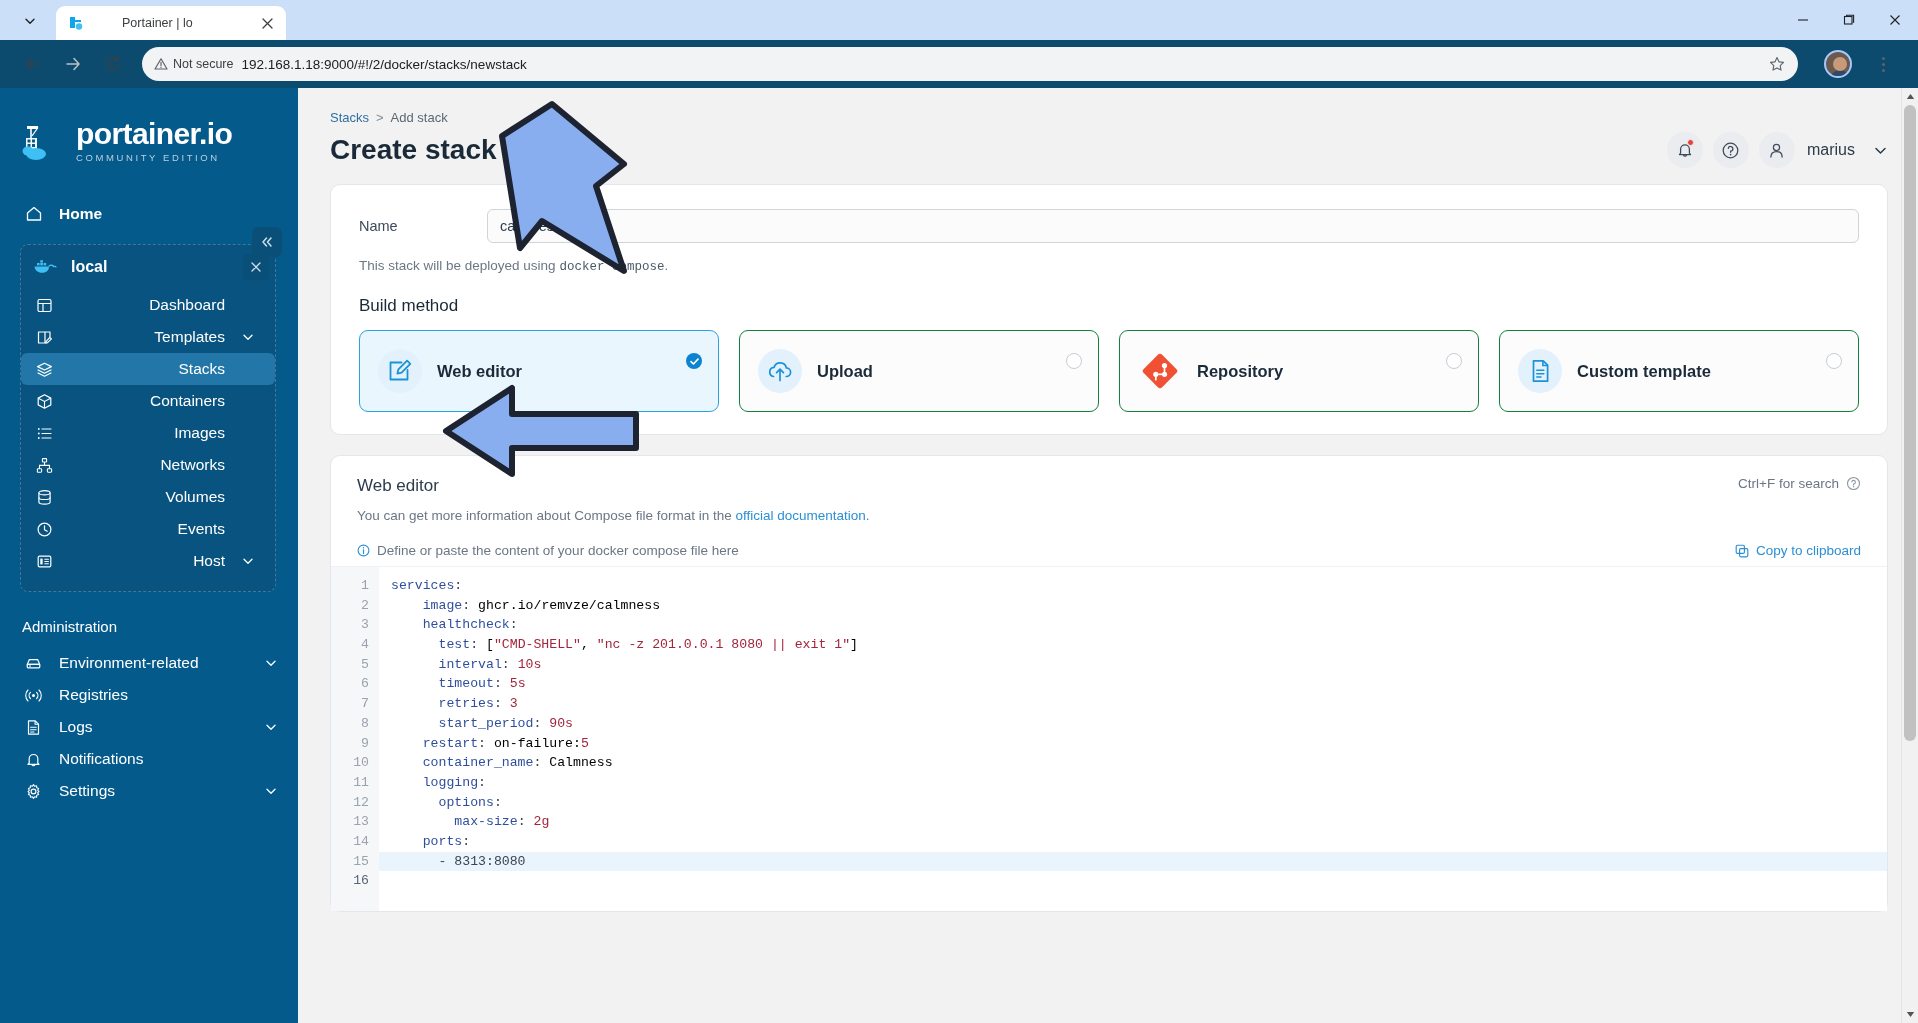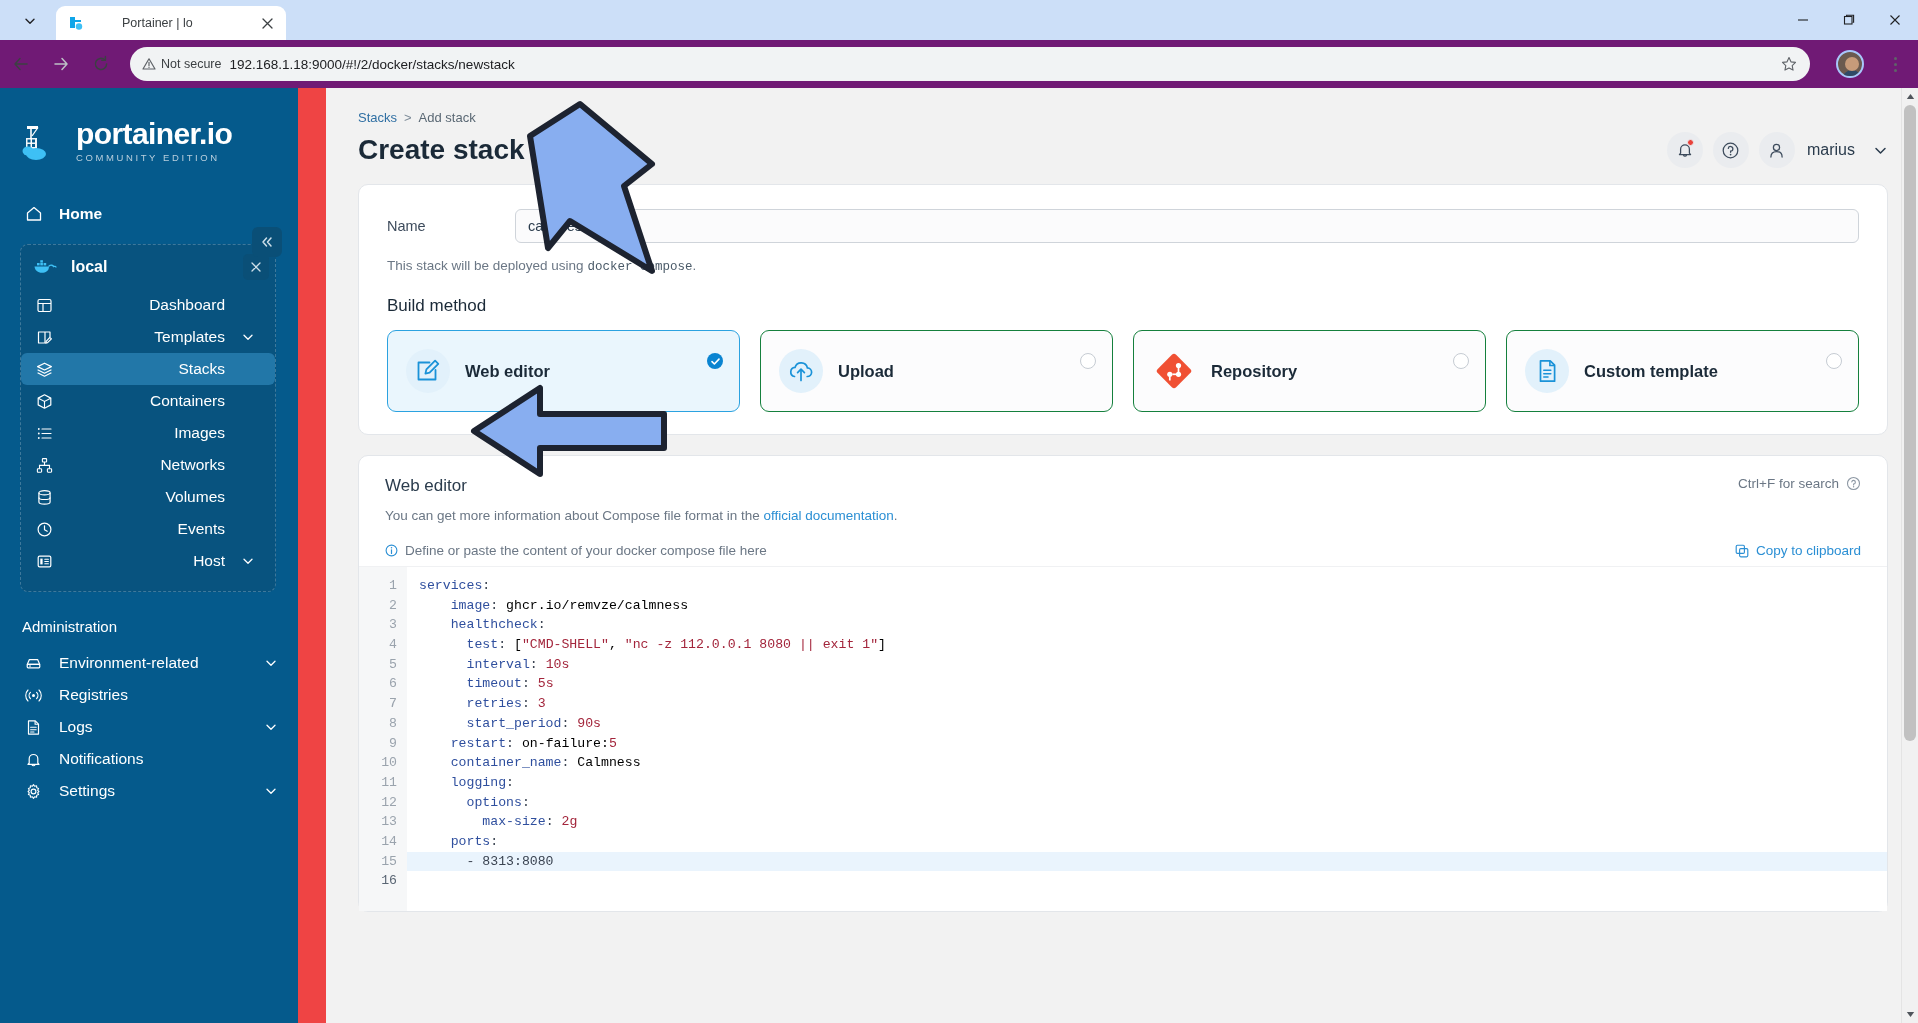--- a/index.html
+++ b/index.html
@@ -31,38 +31,38 @@
     flex: 1;
     -webkit-mask-image: linear-gradient(to right, #000 78%, transparent 97%);
             mask-image: linear-gradient(to right, #000 78%, transparent 97%);
             margin-left: 28px;
   }
   .tab-close { width: 18px; height: 18px; display: flex; align-items: center; justify-content: center; color: #5f6368; font-size: 13px; }
 
   .winbtns { position: absolute; right: 0; top: 0; height: 40px; display: flex; }
   .winbtn { width: 46px; height: 40px; display: flex; align-items: center; justify-content: center; color: #202124; }
 
-  .toolbar { height: 48px; background: #701a75; display: flex; align-items: center; padding: 0 4px; gap: 6px; }
+  .toolbar { height: 48px; background: #0c4a6e; display: flex; align-items: center; padding: 0 16px; gap: 6px; }
   .navbtn { width: 34px; height: 34px; border-radius: 50%; display: flex; align-items: center; justify-content: center; color: #3c4043; }
   .navbtn.disabled { color: #bdc1c6; }
   .omnibox {
     flex: 1; height: 34px; background: #f1f3f4; border-radius: 18px;
     display: flex; align-items: center; padding: 0 6px 0 12px; margin: 0 6px; gap: 8px;
   }
   .notsecure { display: flex; align-items: center; gap: 5px; font-size: 12.5px; color: #3c4043; white-space: nowrap; }
   .url { flex: 1; font-size: 13.5px; color: #202124; white-space: nowrap; overflow: hidden; }
   .star { width: 30px; height: 30px; display: flex; align-items: center; justify-content: center; color: #5f6368; }
   .avatar-btn { width: 28px; height: 28px; border-radius: 50%; margin: 0 10px 0 14px; background: #6b5a4f; border: 2px solid #a8c7fa; position: relative; overflow: hidden; flex:0 0 28px;}
   .avatar-btn::after { content:""; position:absolute; left:7px; top:5px; width:14px; height:14px; border-radius:50%; background:#c79b7a; }
   .avatar-btn::before { content:""; position:absolute; left:4px; top:18px; width:20px; height:12px; border-radius:10px 10px 0 0; background:#2f4a66; }
   .kebab { width: 30px; height: 30px; display: flex; flex-direction: column; align-items: center; justify-content: center; gap: 3px; margin-right: 4px; }
   .kebab i { width: 3px; height: 3px; border-radius: 50%; background: #5f6368; display: block; }
 
   
-  .page { flex: 1; display: flex; background: #ef4444; position: relative; overflow: hidden; gap: 28px; }
+  .page { flex: 1; display: flex; background: #84cc16; position: relative; overflow: hidden; }
 
   
   .sidebar {
     width: 298px; flex: 0 0 298px; background: #055a8c;
     display: flex; flex-direction: column; color: #ffffff; position: relative;
   }
   .logo-wrap { padding: 30px 0 24px 22px; display: flex; align-items: center; gap: 12px; }
   .logo-mark { width: 42px; height: 46px; position: relative; flex: 0 0 42px; }
   .logo-text { display: flex; flex-direction: column; }
   .logo-title { font-size: 30px; font-weight: 700; letter-spacing: -0.6px; line-height: 1; color: #ffffff; }
@@ -686,21 +686,21 @@
                 <div>12</div>
                 <div>13</div>
                 <div>14</div>
                 <div>15</div>
                 <div class="cur">16</div>
               </div>
             <div class="code">
                 <div class="ln"><span class="p"></span><span class="k">services</span><span class="p">:</span></div>
                 <div class="ln">    <span class="p"></span><span class="k">image</span><span class="p">:</span> ghcr.io/remvze/calmness</div>
                 <div class="ln">    <span class="p"></span><span class="k">healthcheck</span><span class="p">:</span></div>
-                <div class="ln">      <span class="p"></span><span class="k">test</span><span class="p">:</span> [<span class="s">"CMD-SHELL"</span>, <span class="s">"nc -z <span class="n">112</span>.0.0.1 <span class="n">8080</span> || exit <span class="n">1</span>"</span>]</div>
+                <div class="ln">      <span class="p"></span><span class="k">test</span><span class="p">:</span> [<span class="s">"CMD-SHELL"</span>, <span class="s">"nc -z <span class="n">201</span>.0.0.1 <span class="n">8080</span> || exit <span class="n">1</span>"</span>]</div>
                 <div class="ln">      <span class="p"></span><span class="k">interval</span><span class="p">:</span> <span class="n">10s</span></div>
                 <div class="ln">      <span class="p"></span><span class="k">timeout</span><span class="p">:</span> <span class="n">5s</span></div>
                 <div class="ln">      <span class="p"></span><span class="k">retries</span><span class="p">:</span> <span class="n">3</span></div>
                 <div class="ln">      <span class="p"></span><span class="k">start_period</span><span class="p">:</span> <span class="n">90s</span></div>
                 <div class="ln">    <span class="p"></span><span class="k">restart</span><span class="p">:</span> on-failure:<span class="n">5</span></div>
                 <div class="ln">    <span class="p"></span><span class="k">container_name</span><span class="p">:</span> Calmness</div>
                 <div class="ln">    <span class="p"></span><span class="k">logging</span><span class="p">:</span></div>
                 <div class="ln">      <span class="p"></span><span class="k">options</span><span class="p">:</span></div>
                 <div class="ln">        <span class="p"></span><span class="k">max-size</span><span class="p">:</span> <span class="n">2g</span></div>
                 <div class="ln">    <span class="p"></span><span class="k">ports</span><span class="p">:</span></div>

